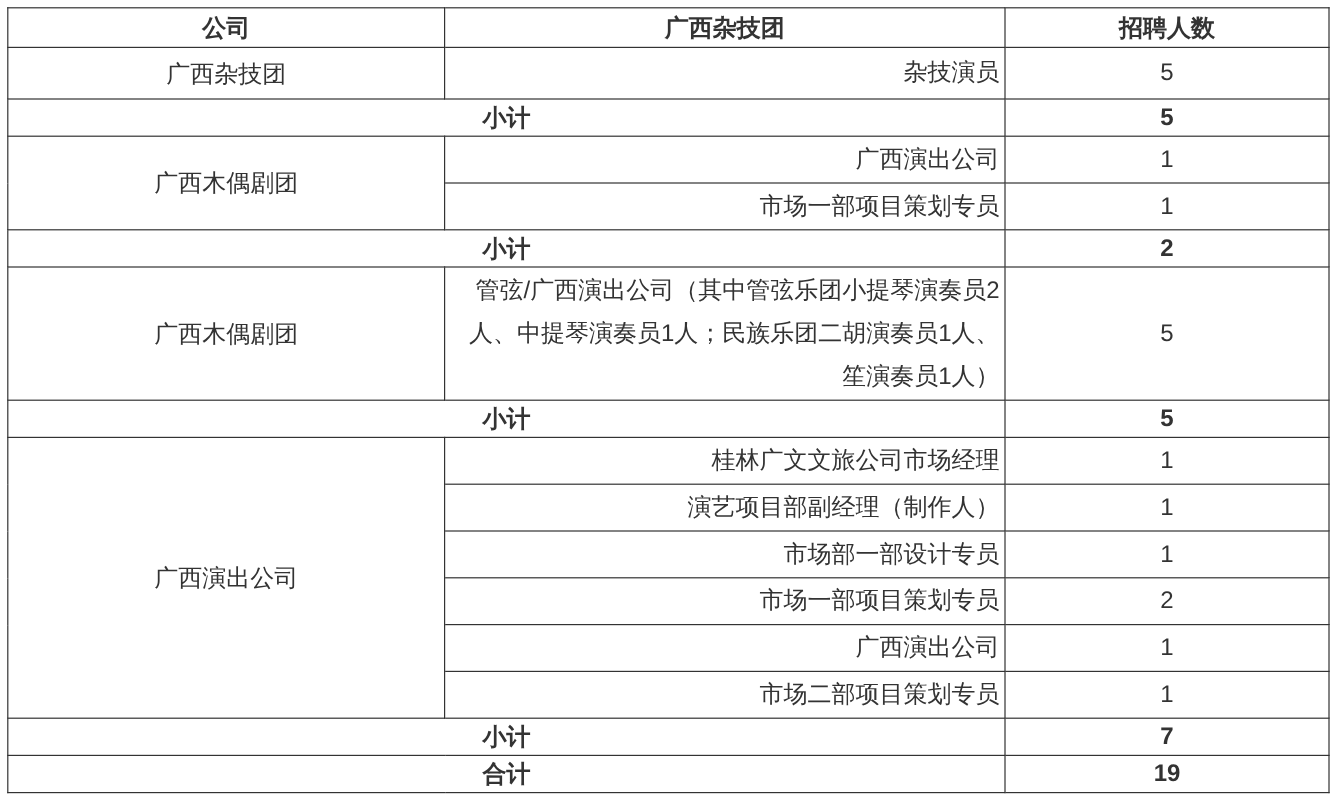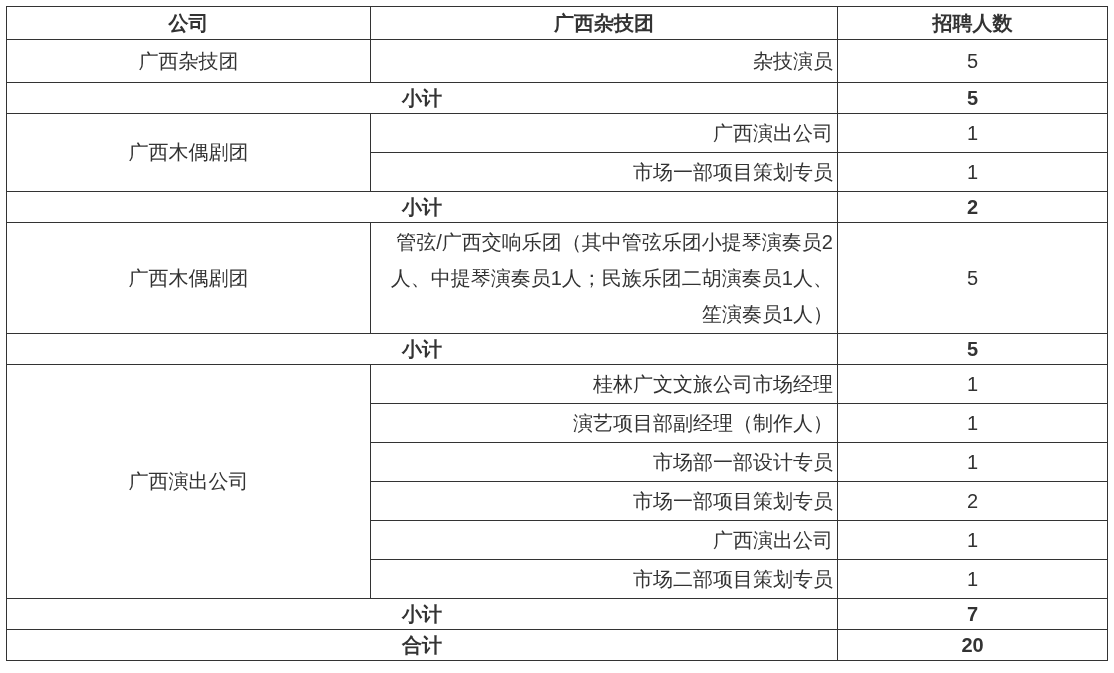--- a/index.html
+++ b/index.html
@@ -93,21 +93,21 @@
     <td class="position">市场一部项目策划专员</td>
     <td class="count">1</td>
   </tr>
   <tr class="subtotal-row">
     <td colspan="2" class="subtotal-label">小计</td>
     <td class="count bold">2</td>
   </tr>
 
   <tr class="data-row">
     <td class="company">广西木偶剧团</td>
-    <td class="position">管弦/广西交响乐团（其中管弦乐团小提琴演奏员2人、中提琴演奏员1人；民族乐团二胡演奏员1人、笙演奏员1人）</td>
+    <td class="position">管弦/广西演出公司（其中管弦乐团小提琴演奏员2人、中提琴演奏员1人；民族乐团二胡演奏员1人、笙演奏员1人）</td>
     <td class="count">5</td>
   </tr>
   <tr class="subtotal-row">
     <td colspan="2" class="subtotal-label">小计</td>
     <td class="count bold">5</td>
   </tr>
 
   <tr class="data-row">
     <td rowspan="6" class="company">广西演出公司</td>
     <td class="position">桂林广文文旅公司市场经理</td>
@@ -133,16 +133,16 @@
     <td class="position">市场二部项目策划专员</td>
     <td class="count">1</td>
   </tr>
   <tr class="subtotal-row">
     <td colspan="2" class="subtotal-label">小计</td>
     <td class="count bold">7</td>
   </tr>
 
   <tr class="total-row">
     <td colspan="2" class="subtotal-label">合计</td>
-    <td class="count bold">20</td>
+    <td class="count bold">19</td>
   </tr>
 </tbody>
   </table>
 
 </body></html>

